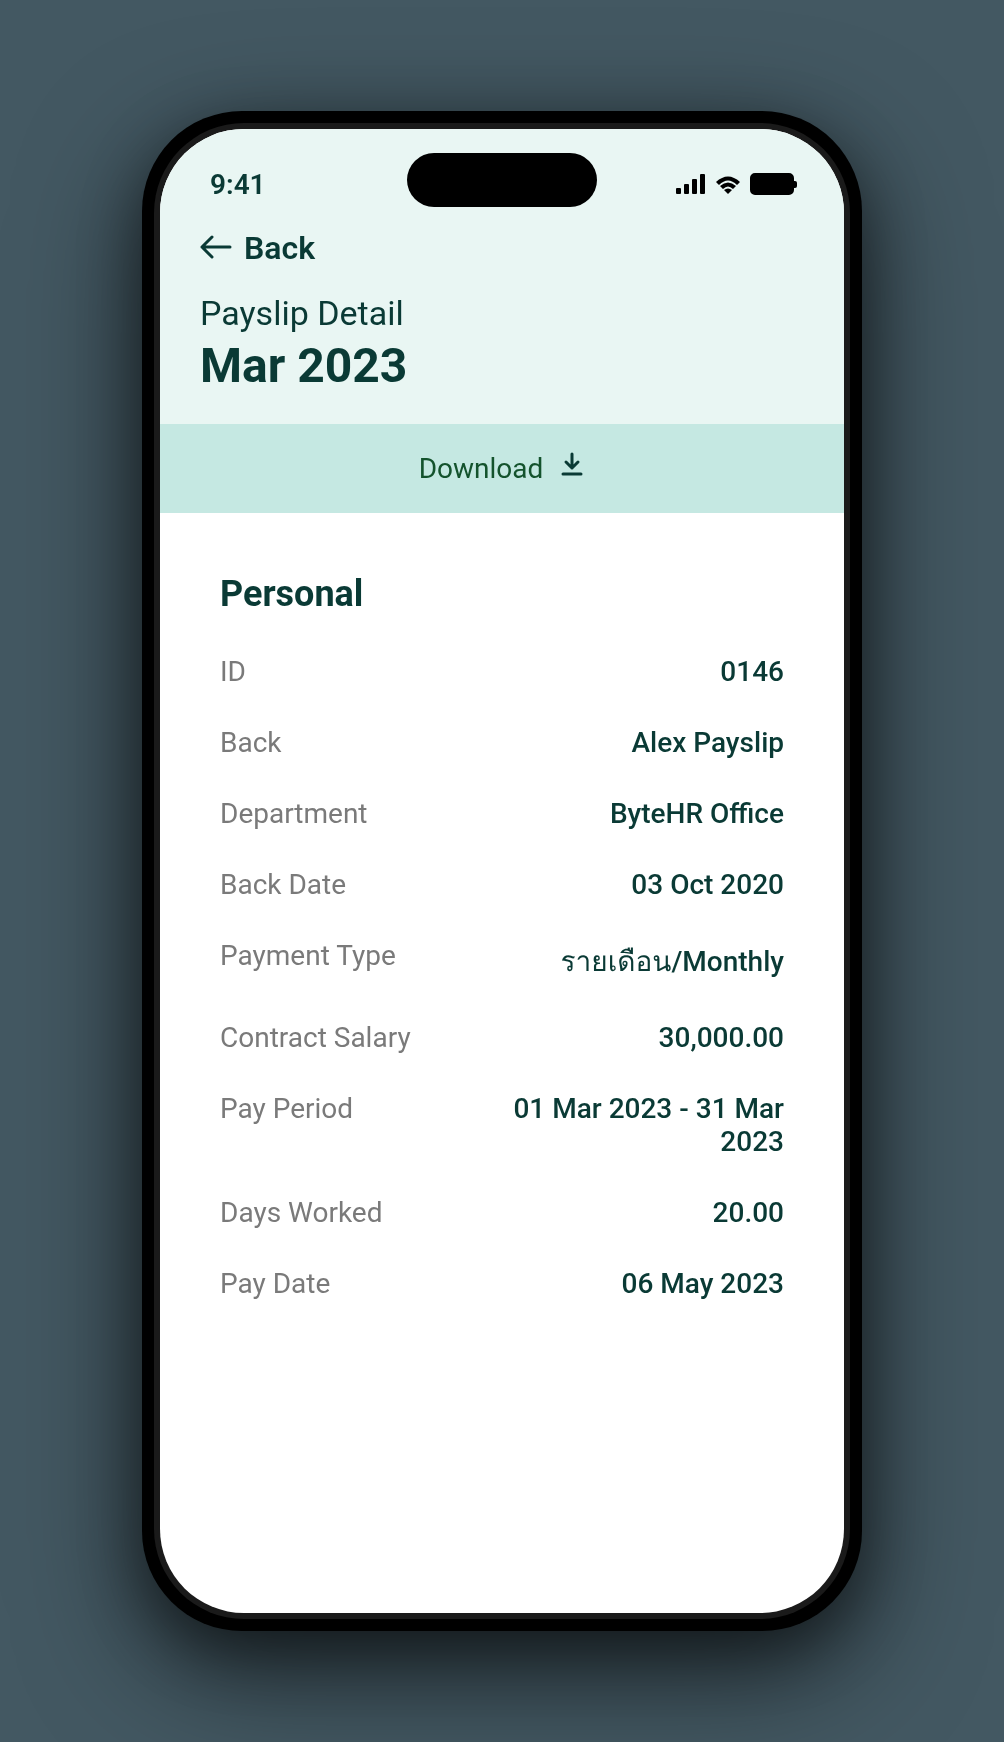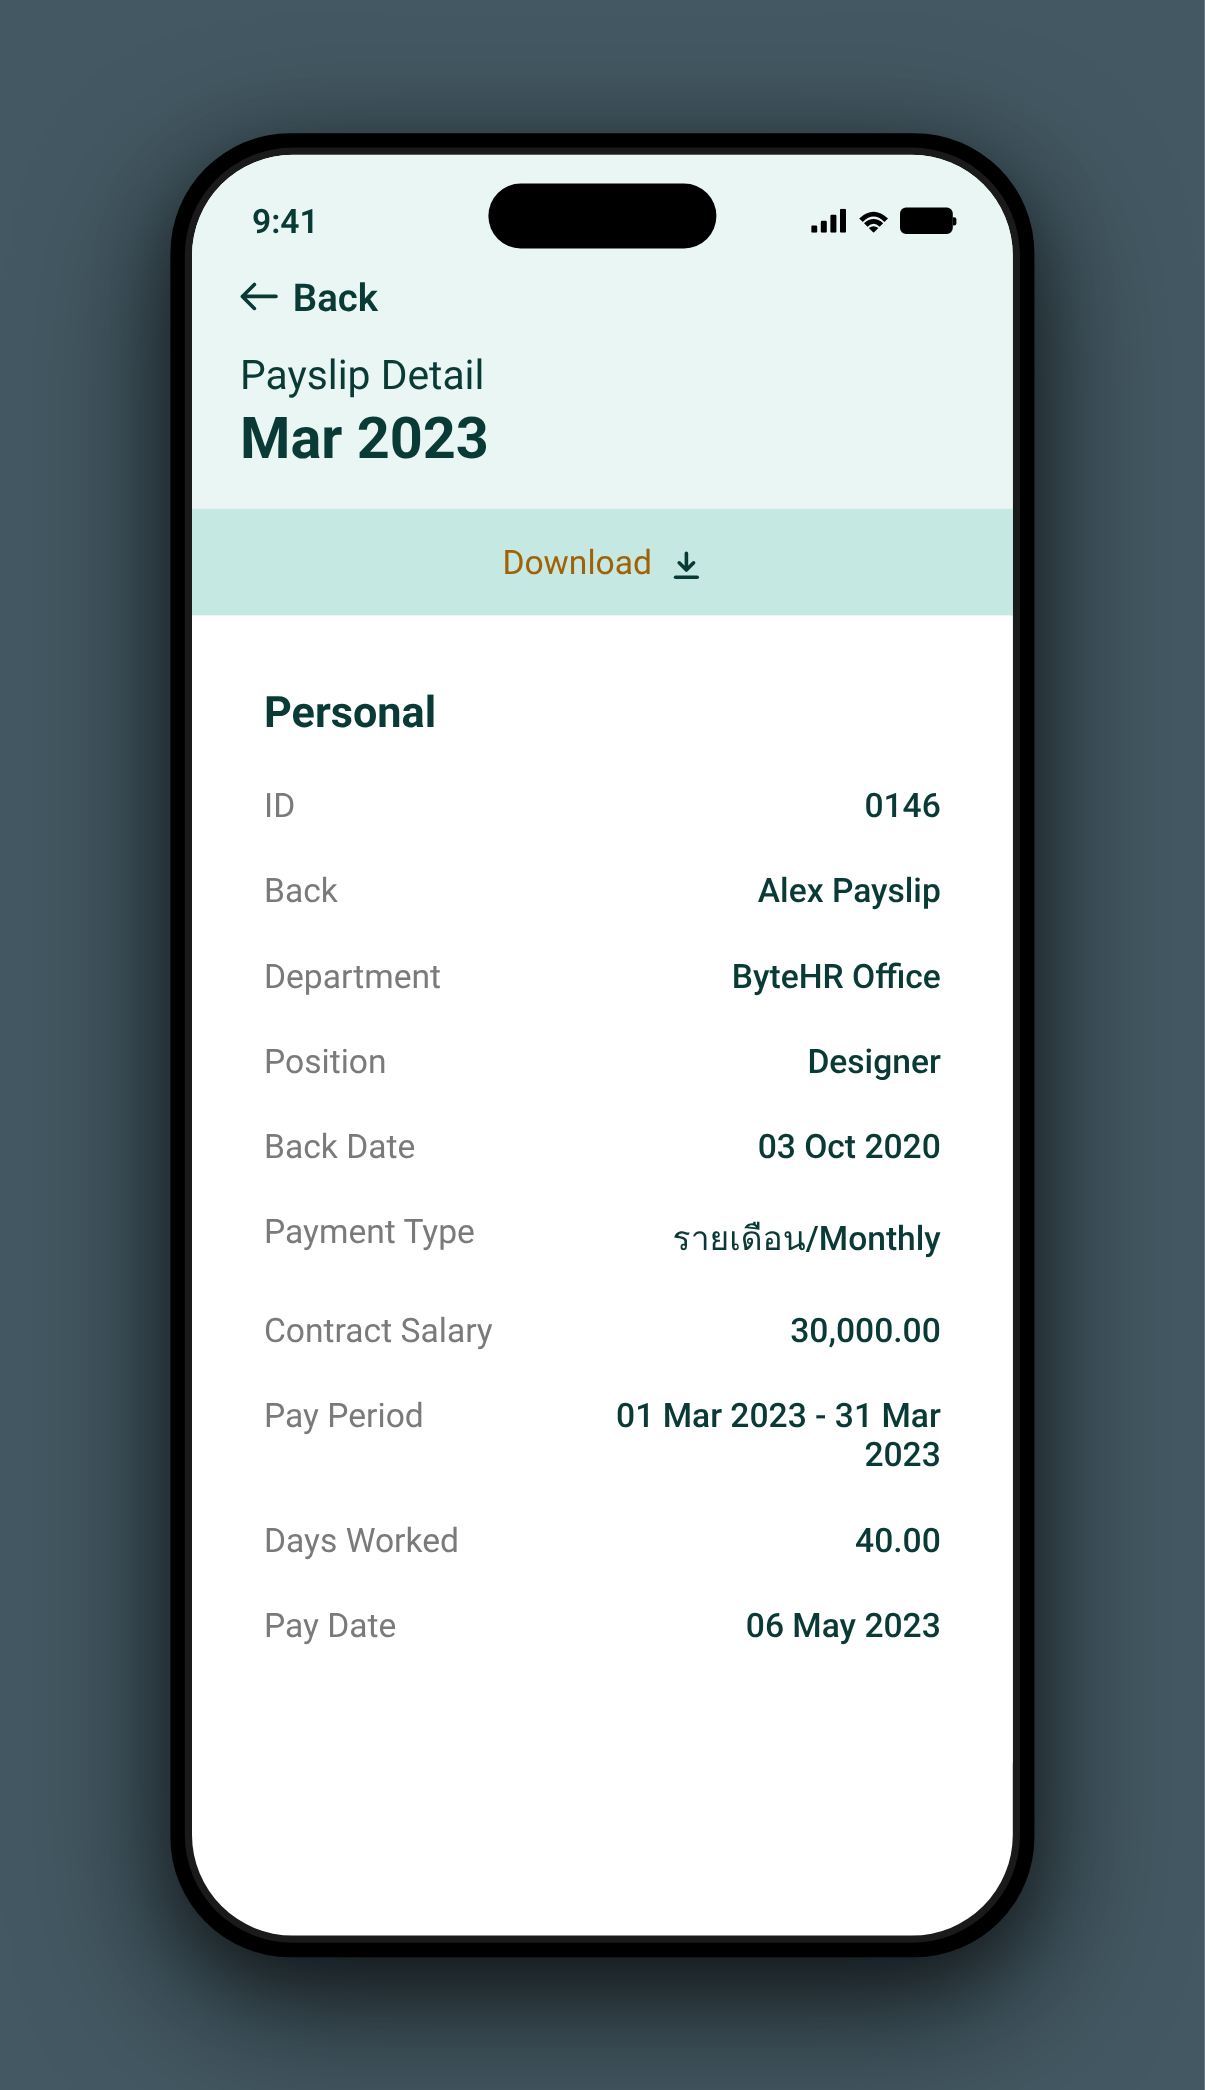--- a/index.html
+++ b/index.html
@@ -135,24 +135,24 @@
       font-size: 48px;
       font-weight: 700;
       color: #0a3a35;
     }
     
     .download-button {
       background: #c5e8e2;
       padding: 28px;
       display: flex;
       justify-content: center;
-      align-items: flex-end;
+      align-items: flex-start;
       gap: 16px;
       cursor: pointer;
-      color: #a16207;
+      color: #14532d;
       font-size: 28px;
     }
     
     .download-icon {
       display: inline-flex;
     }
     
     .content {
       padding: 60px 60px;
       background: #fff;
@@ -251,24 +251,20 @@
         <div class="detail-row">
           <div class="detail-label">Back</div>
           <div class="detail-value">Alex Payslip</div>
         </div>
 
         <div class="detail-row">
           <div class="detail-label">Department</div>
           <div class="detail-value">ByteHR Office</div>
         </div>
 
-        <div class="detail-row">
-          <div class="detail-label">Position</div>
-          <div class="detail-value">Designer</div>
-        </div>
 
         <div class="detail-row">
           <div class="detail-label">Back Date</div>
           <div class="detail-value">03 Oct 2020</div>
         </div>
 
         <div class="detail-row">
           <div class="detail-label">Payment Type</div>
           <div class="detail-value">รายเดือน/Monthly</div>
         </div>
@@ -278,21 +274,21 @@
           <div class="detail-value">30,000.00</div>
         </div>
 
         <div class="detail-row">
           <div class="detail-label">Pay Period</div>
           <div class="detail-value">01 Mar 2023 - 31 Mar 2023</div>
         </div>
 
         <div class="detail-row">
           <div class="detail-label">Days Worked</div>
-          <div class="detail-value">40.00</div>
+          <div class="detail-value">20.00</div>
         </div>
 
         <div class="detail-row">
           <div class="detail-label">Pay Date</div>
           <div class="detail-value">06 May 2023</div>
         </div>
       </div>
     </div>
   </div>
 </div>

